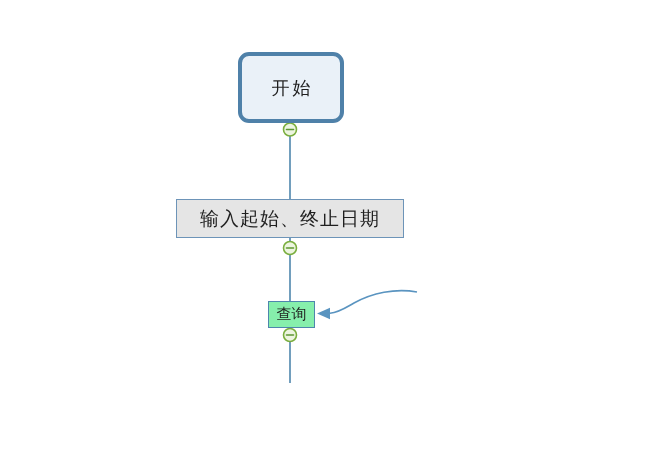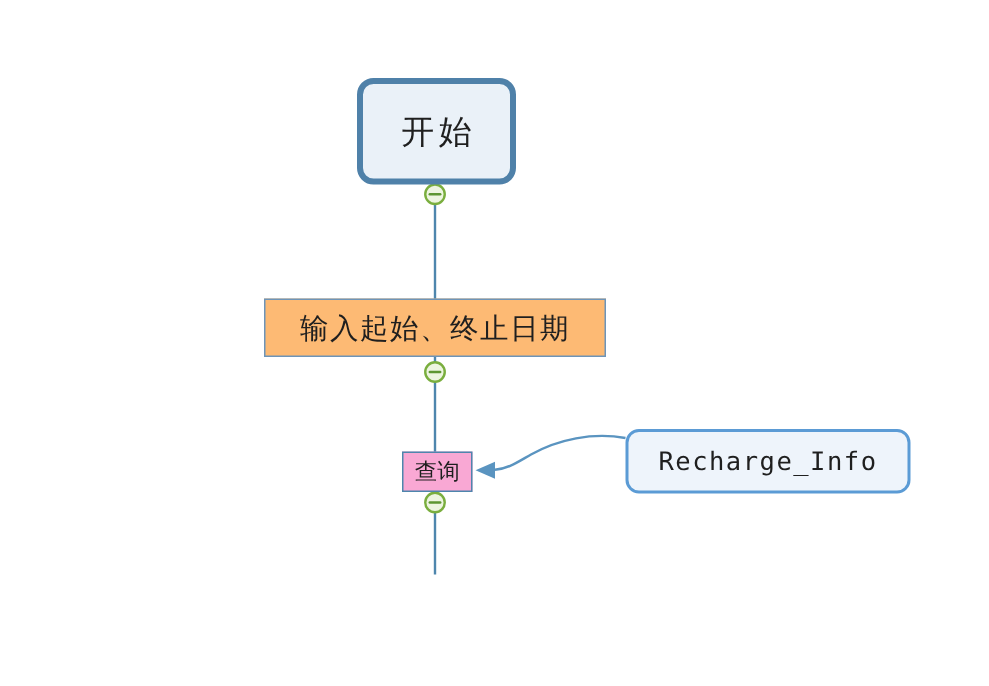--- a/index.html
+++ b/index.html
@@ -21,36 +21,36 @@
   .collapse-circle{fill:#edf5e0;stroke:#7aae3e;stroke-width:1.6;}
   .collapse-minus{stroke:#5d9632;stroke-width:1.6;stroke-linecap:round;}
   .arrow-line{fill:none;stroke:#5a94c0;stroke-width:1.6;}
   .arrow-head{fill:#5a94c0;stroke:none;}
   .node{
     position:absolute;
     display:flex;
     align-items:center;
     justify-content:center;
     box-sizing:border-box;
-    background:#f9a8d4;
+    background:#86efac;
     border:1px solid #5d8cb3;
     white-space:nowrap;
   }
   .node-start{
     left:238px;top:52px;width:106px;height:71px;
     border:4px solid #4f81a9;
     border-radius:11px;
     background:#eaf1f8;
-    font-size:22px;
+    font-size:18px;
     letter-spacing:3px;
     padding-left:3px;
   }
   .node-input{
     left:176px;top:199px;width:228px;height:39px;
-    background:#fdba74;
+    background:#e5e5e5;
     border-color:#6d94b8;
     font-size:19px;
     letter-spacing:1px;
   }
   .node-query{
     left:268px;top:301px;width:47px;height:27px;
     font-size:15px;
     border-color:#4e86ad;
   }
   .node-export{
@@ -96,15 +96,14 @@
     </g>
   </svg>
 
   <div class="node node-start">开始</div>
 
   <div class="node node-input">输入起始、终止日期</div>
 
   <div class="node node-query">查询</div>
 
 
-  <div class="node node-callout">Recharge_Info</div>
 
 </div>
 
 </body></html>

